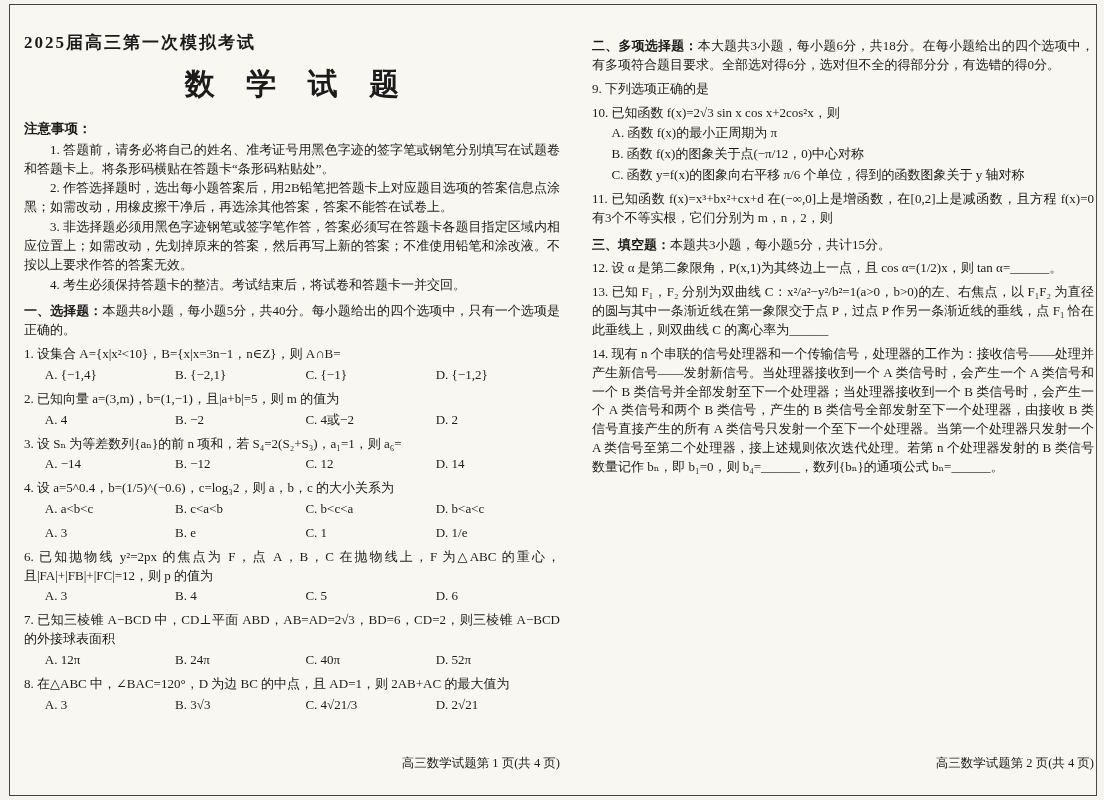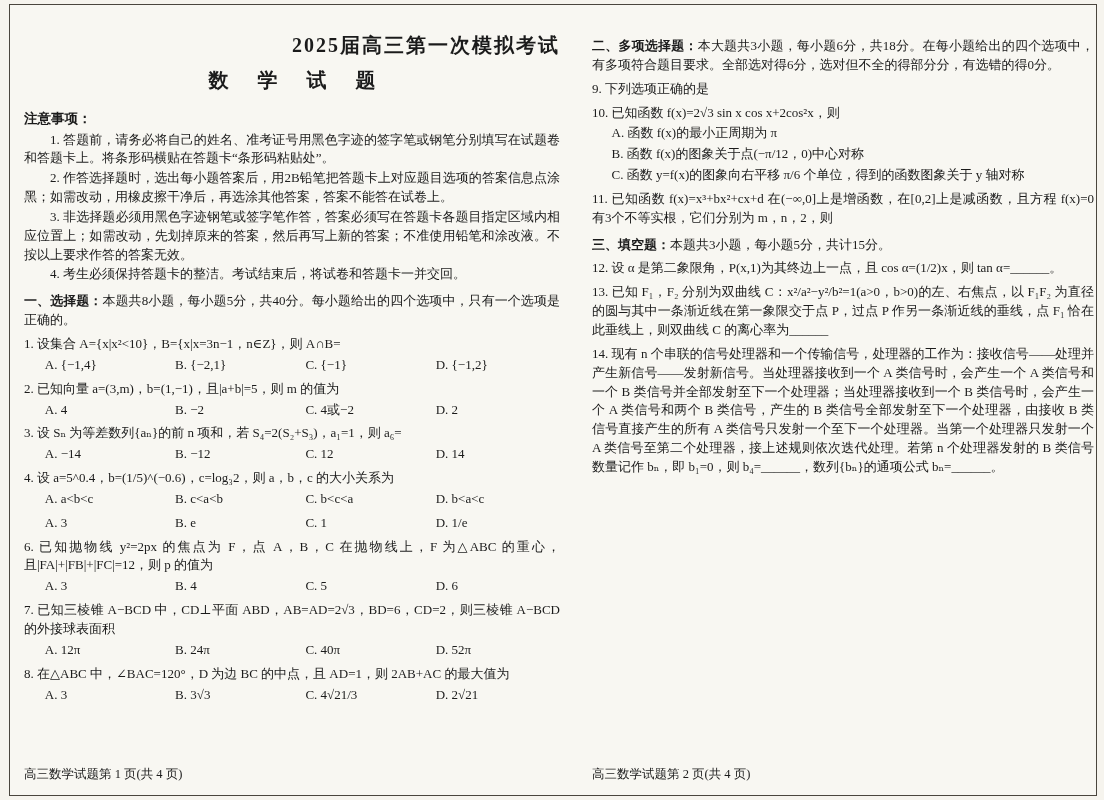--- a/index.html
+++ b/index.html
@@ -22,29 +22,29 @@
     top: 8px;
     height: 780px;
     font-size: 13px;
     line-height: 1.45;
     overflow: hidden;
   }
   #p1 { left: 14px;  width: 536px; }
   #p2 { left: 582px; width: 502px; }
 
   .exam-title {
-    text-align: right;
-    font-size: 20px;
+    text-align: left;
+    font-size: 17px;
     font-weight: bold;
     letter-spacing: 2px;
     margin-top: 18px;
   }
   .subject-title {
     text-align: center;
-    font-size: 20px;
+    font-size: 30px;
     font-weight: bold;
     letter-spacing: 12px;
     text-indent: 12px;
     margin: 6px 0 14px 0;
   }
   .notice-head { font-weight: bold; font-size: 13.5px; margin-bottom: 2px; }
   .notice p { text-indent: 2em; margin-bottom: 1px; text-align: justify; }
 
   .sec-head { margin: 8px 0 4px 0; text-align: justify; }
   .sec-head .sec-label { font-weight: bold; }
@@ -57,23 +57,23 @@
   .opts-col .opt { display: block; margin-top: 2px; text-align: justify; }
   .opts-inline {
     display: flex;
     justify-content: space-between;
     padding-left: 1.5em;
     padding-right: 1.5em;
     margin-top: 2px;
   }
   .footer {
     position: absolute;
-    bottom: 10px;
+    bottom: 21px;
     left: 0; right: 0;
-    text-align: left;
+    text-align: right;
     font-size: 12.5px;
   }
 </style>
 </head>
 <body>
 
 <div class="sheet">
 
   <div class="page" id="p1">
     <div class="exam-title">2025届高三第一次模拟考试</div>

